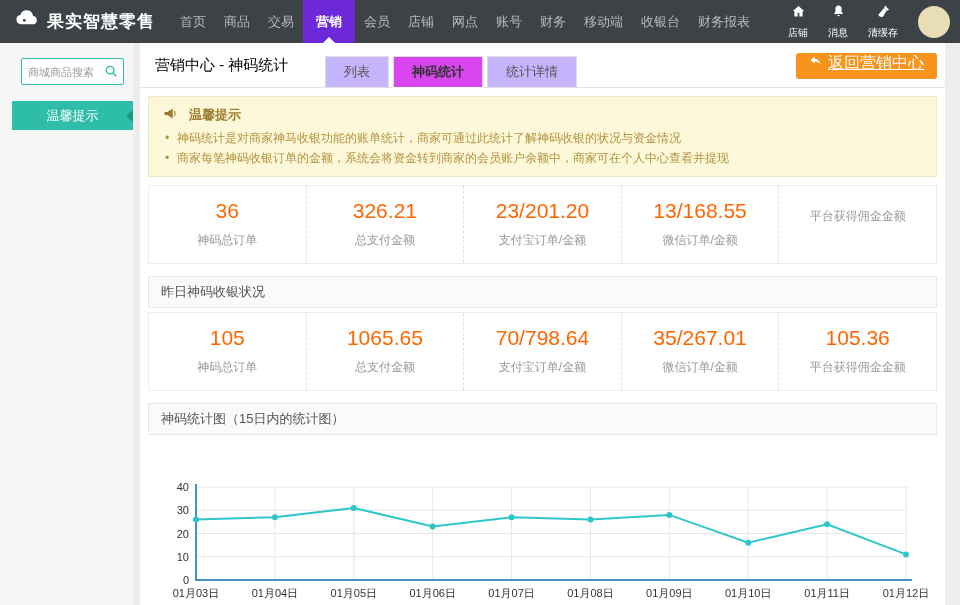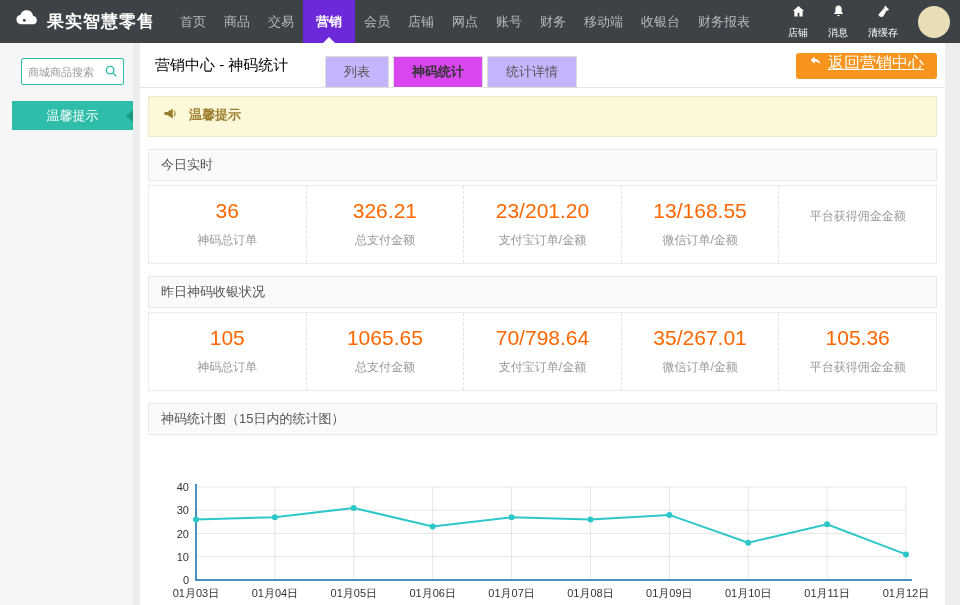--- a/index.html
+++ b/index.html
@@ -159,23 +159,26 @@
     <div class="notice">
       <div class="notice-title">
         <span>
           <svg viewBox="0 0 20 20">
               <path d="M2 8h3.5L13 3.5v13L5.5 12H2z" fill="#9c7d2e"></path>
               <path d="M15 7c1.6 1.4 1.6 4.6 0 6" fill="none" stroke="#9c7d2e" stroke-width="1.4" stroke-linecap="round"></path>
             </svg>
         </span>
         <span>温馨提示</span>
       </div>
-    </div>
-
-    <div class="section-header">今日实时</div>
+      <ul class="notice-bullets">
+          <li>神码统计是对商家神马收银功能的账单统计，商家可通过此统计了解神码收银的状况与资金情况</li>
+          <li>商家每笔神码收银订单的金额，系统会将资金转到商家的会员账户余额中，商家可在个人中心查看并提现</li>
+        </ul>
+    </div>
+
     <div class="stats-row">
         <div class="stat">
           <div class="stat-num">36</div>
           <div class="stat-lbl">神码总订单</div>
         </div>
         <div class="stat">
           <div class="stat-num">326.21</div>
           <div class="stat-lbl">总支付金额</div>
         </div>
         <div class="stat">

